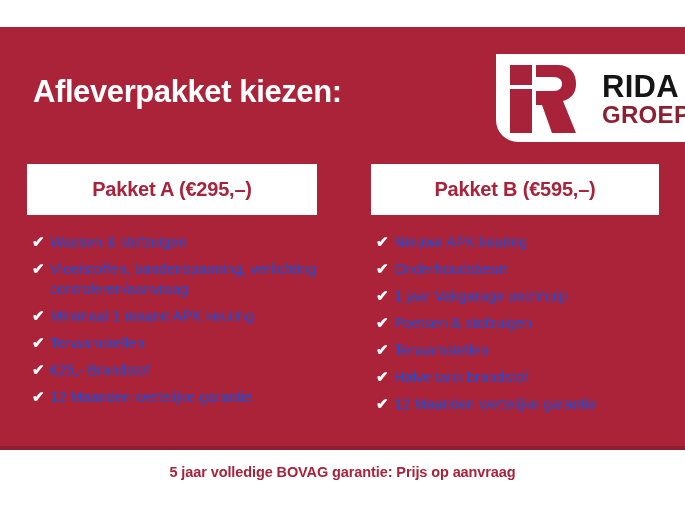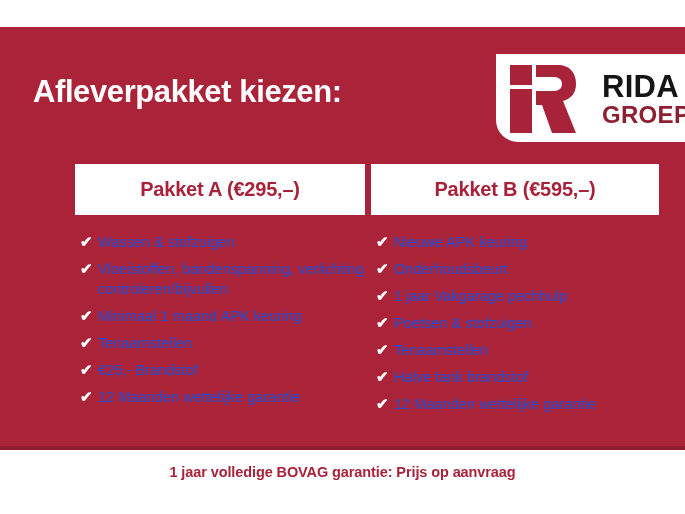--- a/index.html
+++ b/index.html
@@ -98,21 +98,21 @@
     position: absolute;
     left: 0;
     top: 164px;
     width: 685px;
     height: 262px;
   }
   .pkg-col {
     position: absolute;
     top: 0;
   }
-  .pkg-col.left  { left: 27px;  width: 290px; margin-left: 48px; }
+  .pkg-col.left  { left: 27px;  width: 290px; }
   .pkg-col.right { left: 371px; width: 288px; }
 
   .pkg-head {
     background: #ffffff;
     height: 51px;
     display: flex;
     align-items: center;
     justify-content: center;
   }
   .pkg-head-label {
@@ -211,21 +211,21 @@
       <div class="pkg-head">
         <span class="pkg-head-label">Pakket A (€295,–)</span>
       </div>
       <ul class="pkg-list">
         <li>
           <span class="check-icon">✔</span>
           <span class="item-text">Wassen &amp; stofzuigen</span>
         </li>
         <li>
           <span class="check-icon">✔</span>
-          <span class="item-text">Vloeistoffen, bandenspanning, verlichting controleren/bijvullen</span>
+          <span class="item-text">Vloeistoffen, bandenspanning, verlichting controleren/aanvraag</span>
         </li>
         <li>
           <span class="check-icon">✔</span>
           <span class="item-text">Minimaal 1 maand APK keuring</span>
         </li>
         <li>
           <span class="check-icon">✔</span>
           <span class="item-text">Tenaamstellen</span>
         </li>
         <li>
@@ -272,16 +272,16 @@
           <span class="check-icon">✔</span>
           <span class="item-text">12 Maanden wettelijke garantie</span>
         </li>
       </ul>
     </div>
 
   </div>
 
   <div class="footer-rule"></div>
   <div class="footer">
-    <span class="footer-text">1 jaar volledige BOVAG garantie: Prijs op aanvraag</span>
+    <span class="footer-text">5 jaar volledige BOVAG garantie: Prijs op aanvraag</span>
   </div>
 
 </div>
 
 </body></html>

